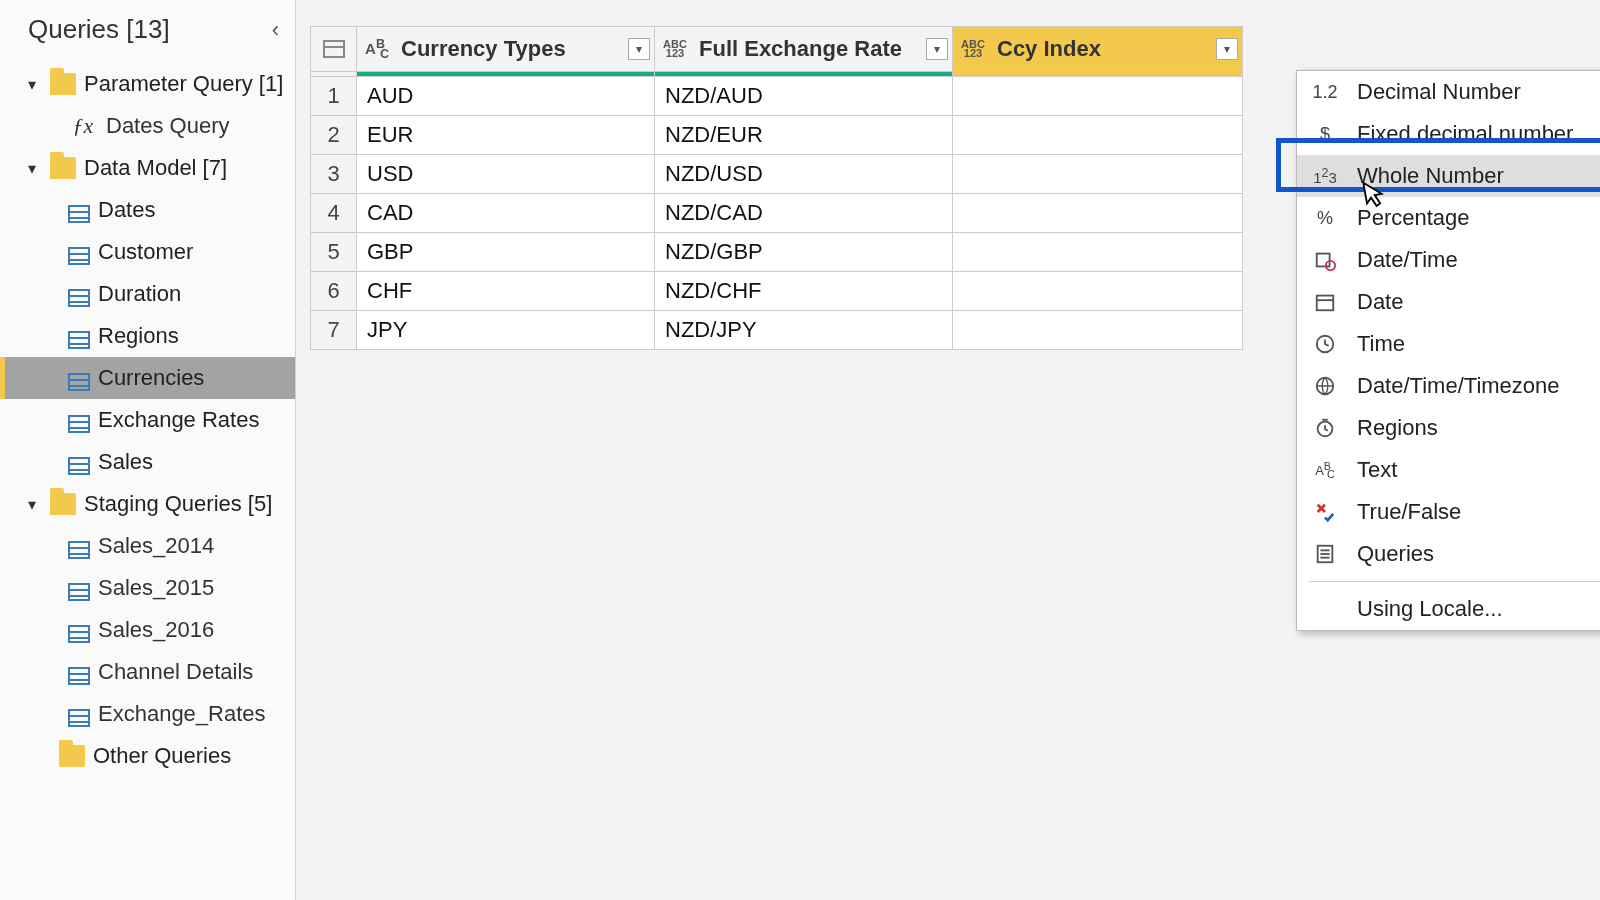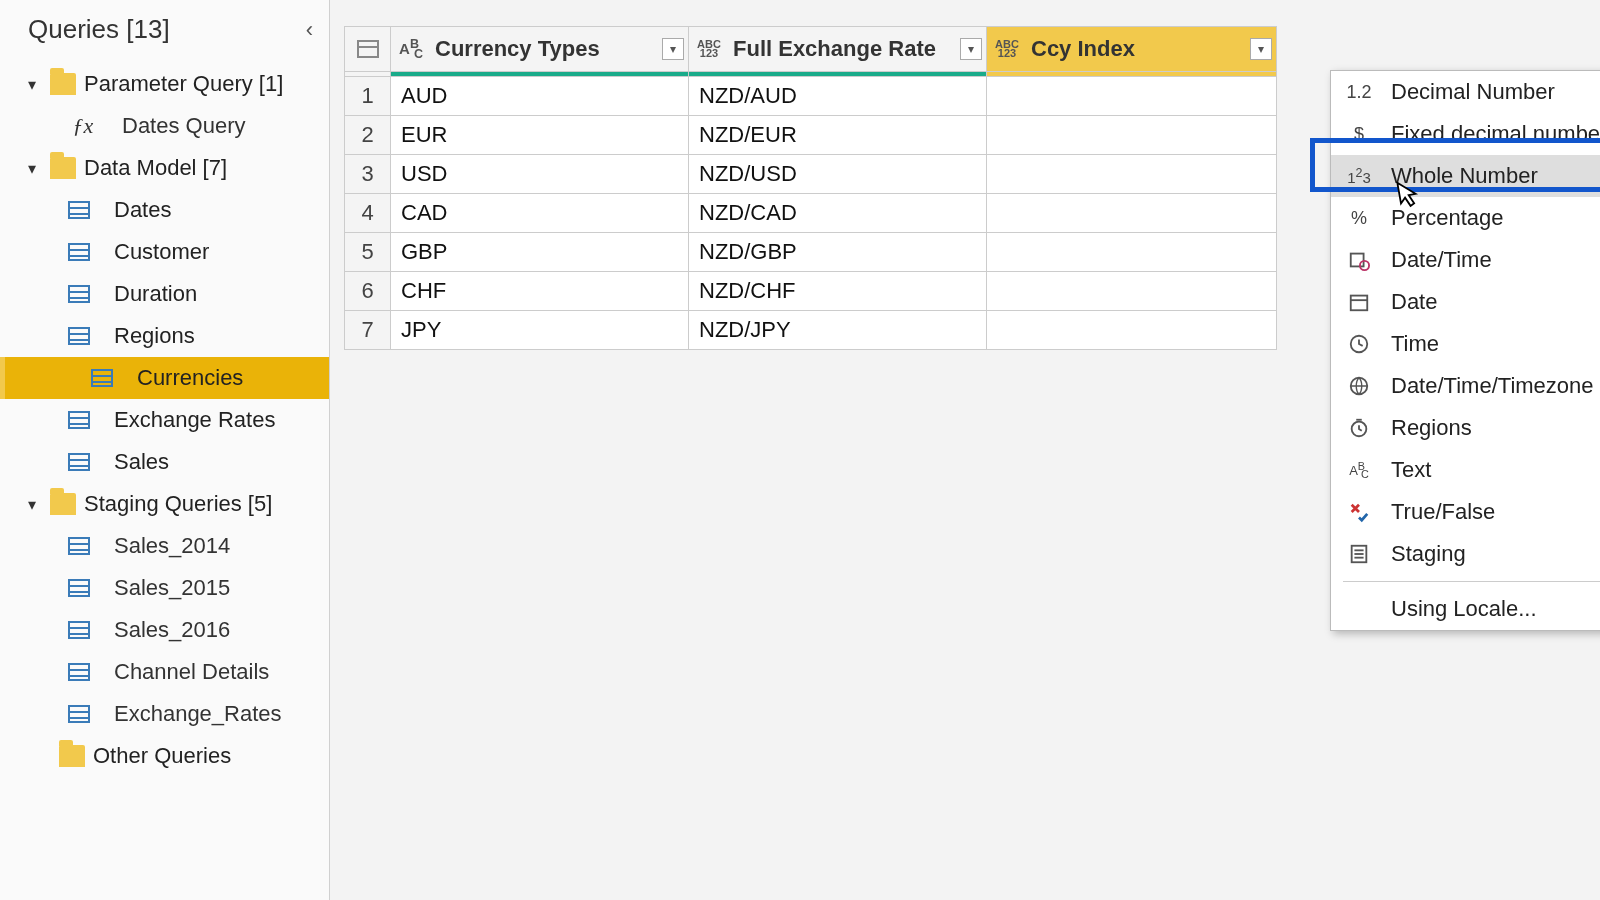--- a/index.html
+++ b/index.html
@@ -1,28 +1,28 @@
 <!DOCTYPE html>
 <html><head>
 <meta charset="utf-8">
 <style>
   * { box-sizing: border-box; margin:0; padding:0; font-family: "Segoe UI", Arial, sans-serif; }
   body { background:#fdfdfd; width:1600px; height:900px; overflow:hidden; color:#222; }
   .root { display:flex; height:100%; }
   
-  .sidebar { width:330px; background:#fafafa; border-right:1px solid #d0d0d0; position:relative; }
+  .sidebar { width:296px; background:#fafafa; border-right:1px solid #d0d0d0; position:relative; }
   .side-header { display:flex; align-items:center; justify-content:space-between; padding:14px 16px 14px 28px; font-size:26px; font-weight:400; color:#333; }
   .collapse-btn { font-size:22px; color:#555; cursor:pointer; }
   .tree { padding-top:4px; }
   .folder-row { display:flex; align-items:center; padding:8px 10px 8px 28px; font-size:22px; gap:8px; }
   .folder-row .caret { width:14px; color:#333; font-size:16px; }
   .folder-icon { width:26px; height:22px; background:#f2c94c; border-radius:2px 2px 0 0; position:relative; }
   .folder-icon::before { content:""; position:absolute; top:-5px; left:0; width:14px; height:6px; background:#f2c94c; border-radius:2px 2px 0 0; }
-  .leaf-row { display:flex; align-items:center; padding:8px 10px 8px 68px; font-size:22px; gap:24px; cursor:pointer; }
-  .leaf-row.selected { background:#eab308; border-left:5px solid #f2c94c; padding-left:86px; }
+  .leaf-row { display:flex; align-items:flex-end; padding:8px 10px 8px 68px; font-size:22px; gap:8px; cursor:pointer; }
+  .leaf-row.selected { background:#a3a3a3; border-left:5px solid #f2c94c; padding-left:63px; }
   .fx { font-style:italic; font-family:"Segoe UI", serif; font-size:22px; color:#333; width:30px; text-align:center; }
   .table-icon { width:22px; height:18px; border:2px solid #3a7bb8; position:relative; }
   .table-icon::before { content:""; position:absolute; top:4px; left:0; right:0; height:2px; background:#3a7bb8; }
   .table-icon::after { content:""; position:absolute; top:10px; left:0; right:0; height:2px; background:#3a7bb8; }
   .italic { color:#333; }
   
   .main { flex:1; padding:26px 6px 0 14px; position:relative; background:#f3f3f3; }
   .grid { display:table; border-collapse:collapse; background:#fff; font-size:22px; }
   .grid-row { display:table-row; }
   .grid-cell { display:table-cell; border:1px solid #ccc; vertical-align:middle; }
@@ -297,21 +297,21 @@
         </div>
         <div class="menu-item">
           <span class="mico">
             <svg class="ico-svg" viewBox="0 0 24 24">
               <rect x="4" y="3" width="16" height="18" fill="none" stroke="#555" stroke-width="2"></rect>
               <line x1="7" y1="8" x2="17" y2="8" stroke="#555" stroke-width="2"></line>
               <line x1="7" y1="12" x2="17" y2="12" stroke="#555" stroke-width="2"></line>
               <line x1="7" y1="16" x2="17" y2="16" stroke="#555" stroke-width="2"></line>
             </svg>
           </span>
-          <span>Staging</span>
+          <span>Queries</span>
         </div>
         <div class="menu-sep"></div>
         <div class="menu-item">
           <span class="mico"></span>
           <span>Using Locale...</span>
         </div>
       </div>
 
     <div class="highlight-box" style="left:980px; top:138px; width:398px; height:54px;"></div>
     <div class="cursor">

